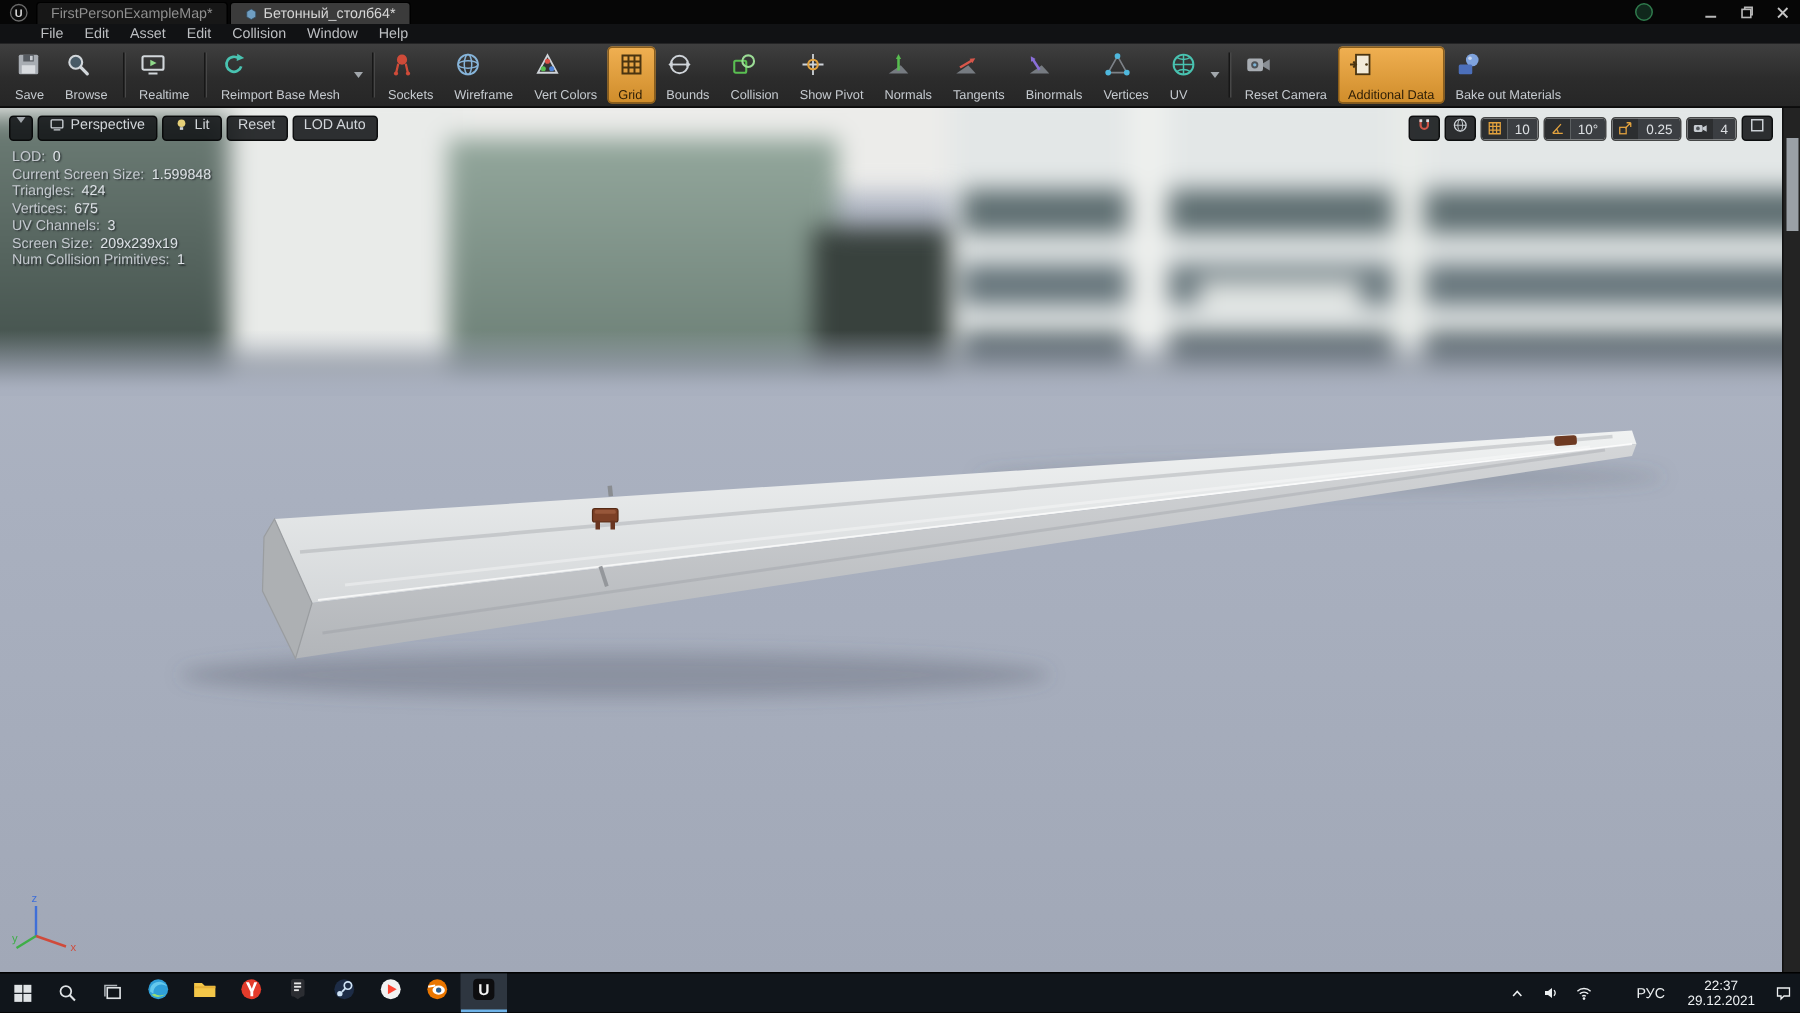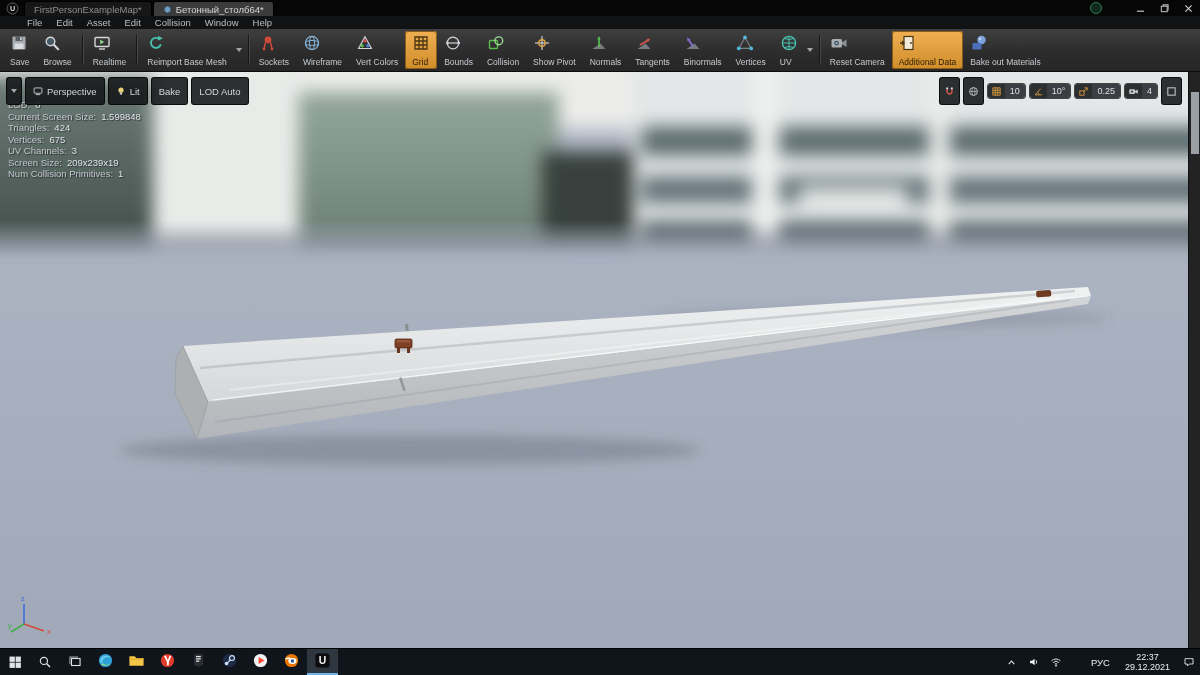--- a/index.html
+++ b/index.html
@@ -40,21 +40,21 @@
               background:linear-gradient(180deg,#b3b9c6 0,#a9b0bf 45%,#a1a8b7 100%); }
   .bg-photo { position:absolute; left:0; top:0; width:1188px; height:192px; overflow:hidden; }
   .bg-inner { position:absolute; inset:-12px; filter:blur(8px); transform:scale(1.04); }
   .bg-inner div { position:absolute; }
   .bg-fade { position:absolute; left:0; top:148px; width:1188px; height:46px;
              background:linear-gradient(180deg, rgba(169,176,191,0), #a9b0bf 88%); }
   .beam-svg { position:absolute; left:0; top:0; width:1188px; height:576px; pointer-events:none; }
 
   .vp-bar { position:absolute; top:5px; left:6px; display:flex; gap:3px; z-index:6; align-items:center; }
   .vp-bar.right { left:auto; right:18px; }
-  .vp-btn { height:28px; display:flex; align-items:center; gap:4px; padding:0 7px;
+  .vp-btn { height:17px; display:flex; gap:4px; padding:0 7px;
             background:rgba(18,20,23,.88); border:1px solid rgba(0,0,0,.7); border-radius:3px;
             color:#d2d6da; font-size:9.5px; white-space:nowrap; }
   .vp-btn.sq { padding:0 4px; }
   .seg { display:flex; height:16px; border-radius:3px; overflow:hidden; border:1px solid rgba(0,0,0,.7);justify-content:space-between; }
   .seg-ic { background:rgba(18,20,23,.88); display:flex; align-items:center; padding:0 3px; }
   .seg-val { background:rgba(45,48,52,.92); display:flex; align-items:center; padding:0 5px;
              font-size:9px; color:#dde0e3; }
 
   .stats { position:absolute; left:8px; top:27px; z-index:5; }
   .stat-line { display:flex; gap:5px; font-size:9.5px; line-height:11.5px;
@@ -365,21 +365,21 @@
         <span>Perspective</span>
       </div>
       <div class="vp-btn">
         <svg width="10" height="10" viewBox="0 0 18 18">
             <circle cx="9" cy="7.5" r="4.6" fill="#e6d079"></circle>
             <rect x="7" y="12.2" width="4" height="3.2" fill="#cfd4d9"></rect>
           </svg>
         <span>Lit</span>
       </div>
       <div class="vp-btn">
-          <span>Bake</span>
+          <span>Reset</span>
         </div>
       <div class="vp-btn">
           <span>LOD Auto</span>
         </div>
     </div>
 
     <div class="vp-bar right">
       <div class="vp-btn sq">
         <svg width="11" height="11" viewBox="0 0 18 18">
             <path d="M5 3 V9 a4 4 0 0 0 8 0 V3" fill="none" stroke="#cf5548" stroke-width="2.4"></path>

